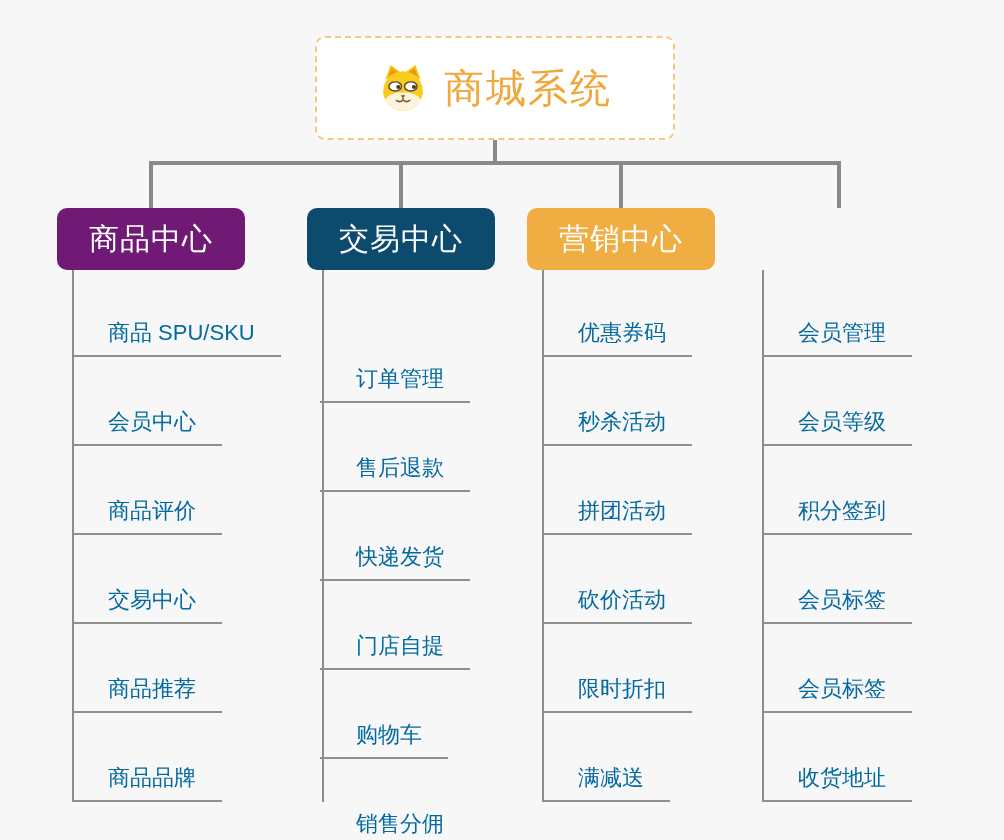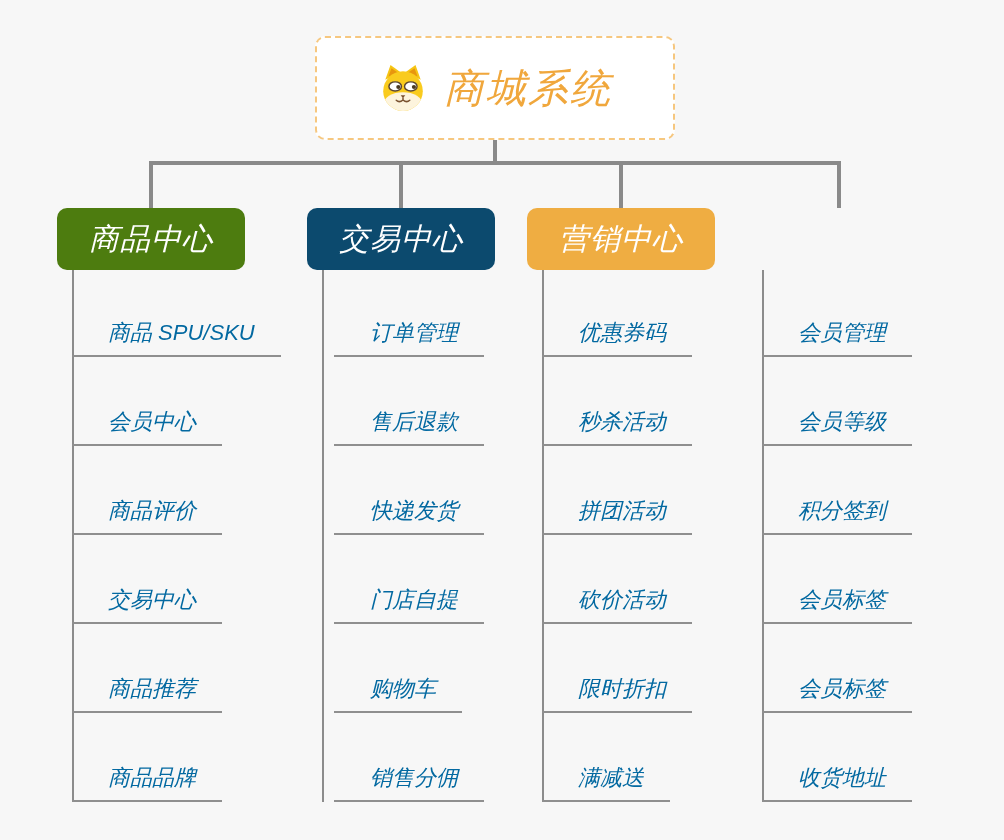--- a/index.html
+++ b/index.html
@@ -2,21 +2,21 @@
 <html><head>
 <meta charset="utf-8">
 <style>
   html,body{margin:0;padding:0;}
   body{
     width:1004px;height:840px;
     background:#f7f7f7;
     font-family:"Liberation Sans","DejaVu Sans",sans-serif;
     overflow:hidden;
   }
-  .canvas{position:relative;width:1004px;height:840px;font-style:italic;}
+  .canvas{position:relative;width:1004px;height:840px;}
 
   
   .conn{position:absolute;background:#8a8a8a;}
   .conn-root-stub{left:493px;top:140px;width:4px;height:25px;}
   .conn-horizontal{left:149px;top:161px;width:692px;height:4px;}
   .conn-branch-stub{top:161px;width:4px;height:47px;}
   .conn-stub-1{left:149px;}
   .conn-stub-2{left:399px;}
   .conn-stub-3{left:619px;}
   .conn-stub-4{left:837px;}
@@ -41,37 +41,37 @@
   .root-icon{flex:0 0 auto;display:block;}
 
   
   .branch-node{
     position:absolute;top:208px;width:188px;height:62px;
     border-radius:10px;
     display:flex;align-items:center;justify-content:center;
     color:#ffffff;font-size:30px;letter-spacing:1px;white-space:nowrap;
     cursor:pointer;
   }
-  .branch-1{left:57px;background:#4d7c0f;}
+  .branch-1{left:57px;background:#701a75;}
   .branch-2{left:307px;background:#0c4a6e;}
   .branch-3{left:527px;background:#efad42;}
   .branch-4{left:745px;background:#6fbe47;}
 
   
   .leaf-node{
     position:absolute;
     display:inline-block;
     padding:0 26px 6px 36px;
     border-bottom:2px solid #8f8f8f;
     font-size:22px;line-height:32px;color:#0369a1;
     white-space:nowrap;
     cursor:pointer;
   }
   .col-1 .leaf-node{left:72px;}
-  .col-2 .leaf-node{left:334px;}
+  .col-2 .leaf-node{left:320px;margin-top:46px;}
   .col-3 .leaf-node{left:542px;}
   .col-4 .leaf-node{left:762px;}
   .row-0{top:317px;}
   .row-1{top:406px;}
   .row-2{top:495px;}
   .row-3{top:584px;}
   .row-4{top:673px;}
   .row-5{top:762px;}
 </style>
 </head>

